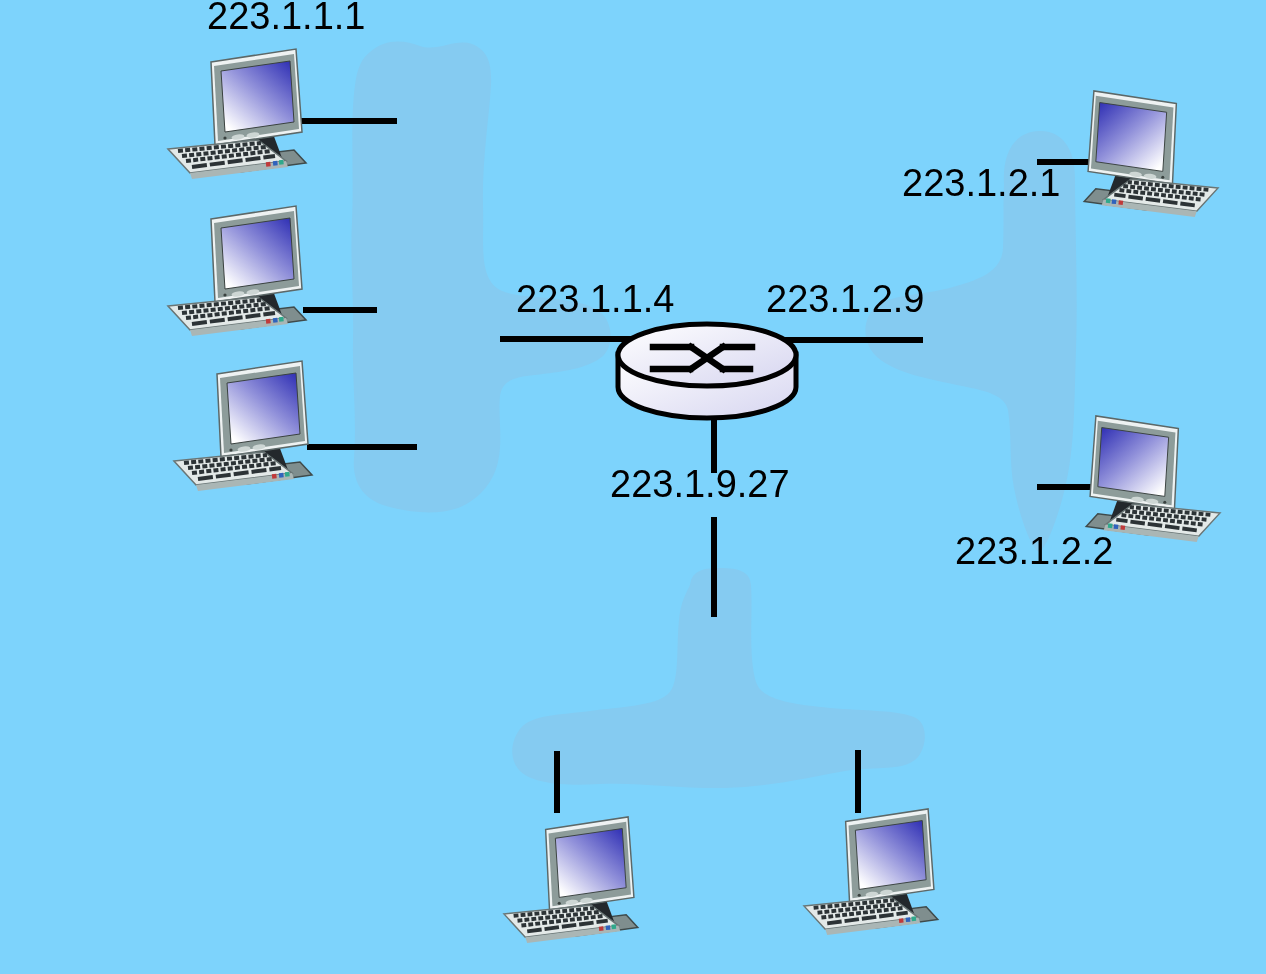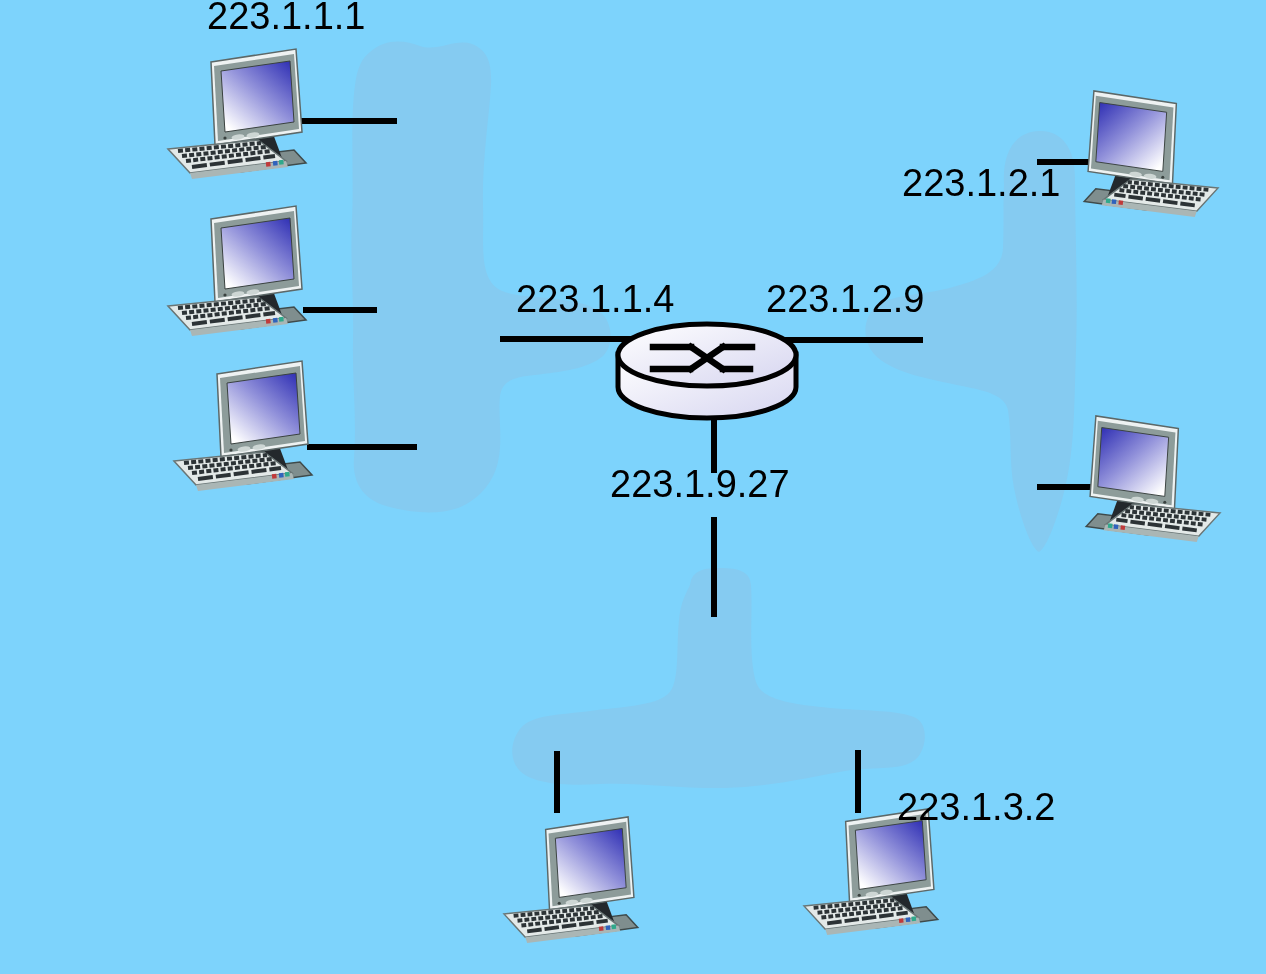--- a/index.html
+++ b/index.html
@@ -159,15 +159,15 @@
     <use href="#pc" width="140" height="135" transform="translate(802,806) scale(0.97)"></use>
     <use href="#pc" width="140" height="135" transform="translate(1220,88) scale(-0.97,0.97)"></use>
     <use href="#pc" width="140" height="135" transform="translate(1222,413) scale(-0.97,0.97)"></use>
   </svg>
 
   <div class="ip" style="left:207px; top:-3px;">223.1.1.1</div>
   <div class="ip" style="left:516px; top:280px;text-align:center;">223.1.1.4</div>
   <div class="ip" style="left:766px; top:280px;">223.1.2.9</div>
   <div class="ip" style="left:610px; top:465px;">223.1.9.27</div>
   <div class="ip" style="left:902px; top:120px;margin-top:44px;">223.1.2.1</div>
-  <div class="ip" style="left:897px; top:788px;">223.1.3.2</div>
+  <div class="ip" style="left:955px; top:532px;">223.1.2.2</div>
 
 </div>
 
 </body></html>

